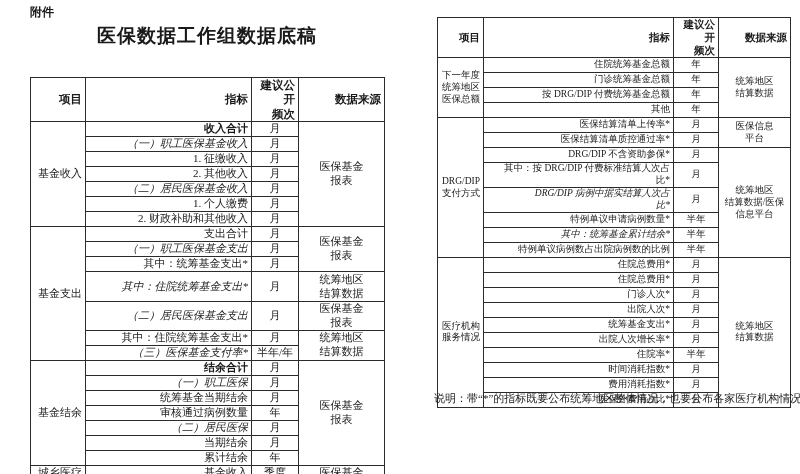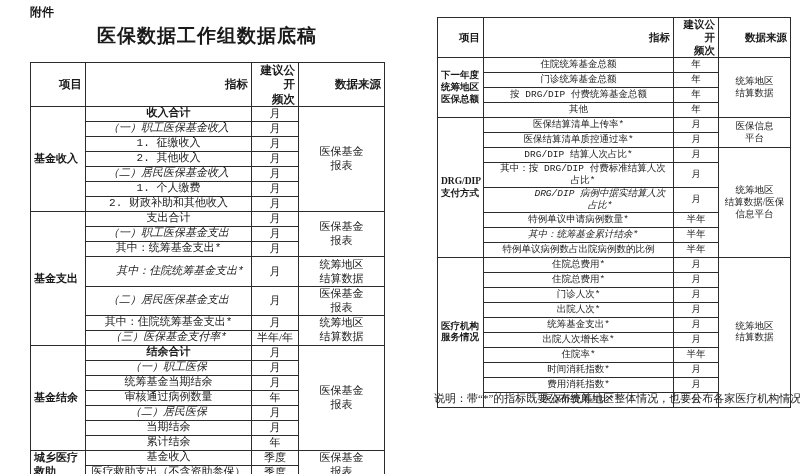--- a/index.html
+++ b/index.html
@@ -9,21 +9,21 @@
     background:#ffffff; color:#1a1a1a;
     font-family:"Liberation Serif", serif;
   }
   .attachment {
     position:absolute; left:30px; top:4px;
     font-size:12px; font-weight:bold;
   }
   .left-wrap { position:absolute; left:30px; top:23px; width:354px; }
   .doc-title {
     text-align:center; font-size:19px; font-weight:bold;
-    letter-spacing:1px; margin:0 0 13px 0;
+    letter-spacing:1px; margin:0 0 28px 0;
   }
   table.grid {
     border-collapse:collapse; width:100%; table-layout:fixed;
   }
   table.grid th, table.grid td {
     border:1px solid #2b2b2b; padding:0 3px; overflow:hidden;
     line-height:1.25; vertical-align:middle;
   }
   table.grid th { font-weight:bold; text-align:right; }
   .pre { white-space:pre-line; }
@@ -31,24 +31,24 @@
   table.lt { font-size:11px; }
   table.lt th { height:34px; font-size:11.5px; }
   table.lt tr.r  { height:15px; }
   table.lt tr.rt { height:30px; }
   table.lt tr.rm { height:26px; }
   
   .right-wrap { position:absolute; left:437px; top:17px; width:353px; }
   table.rt2 { font-size:9.5px; }
   table.rt2 th { height:35px; font-size:10.5px; }
   table.rt2 tr.r { height:15px; }
-  td.group { text-align:left; font-weight:bold; }
+  td.group { text-align:right; font-weight:normal; }
   td.freq  { text-align:center; }
   td.src   { text-align:center; }
-  td.ind   { text-align:center;font-family:Liberation Mono, monospace; }
+  td.ind   { text-align:right; }
   .b   { font-weight:bold; }
   .kai { font-style:italic; }
   .i1 { padding-left:12px !important; }
   .i2 { padding-left:26px !important; }
   .i3 { padding-left:46px !important; }
   .note {
     position:absolute; left:434px; top:391px; width:366px;
     font-size:11px; white-space:nowrap;
   }
 </style>
@@ -233,21 +233,21 @@
       <td class="ind">医保结算清单上传率*</td>
       <td class="freq">月</td>
       <td class="src pre" rowspan="2">医保信息
 平台</td>
     </tr>
     <tr class="r">
       <td class="ind">医保结算清单质控通过率*</td>
       <td class="freq">月</td>
     </tr>
     <tr class="r">
-      <td class="ind">DRG/DIP 结算人次占比*</td>
+      <td class="ind">DRG/DIP 不含资助参保*</td>
       <td class="freq">月</td>
       <td class="src pre" rowspan="6">统筹地区
 结算数据/医保
 信息平台</td>
     </tr>
     <tr class="r">
       <td class="ind i1">其中：按 DRG/DIP 付费标准结算人次占比*</td>
       <td class="freq">月</td>
     </tr>
     <tr class="r">

